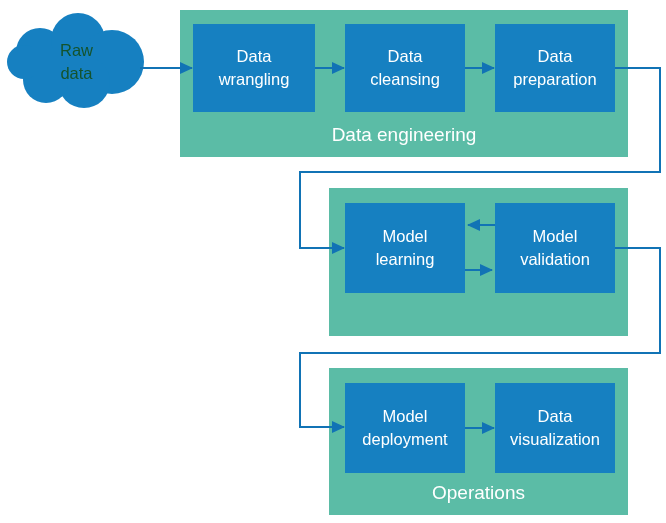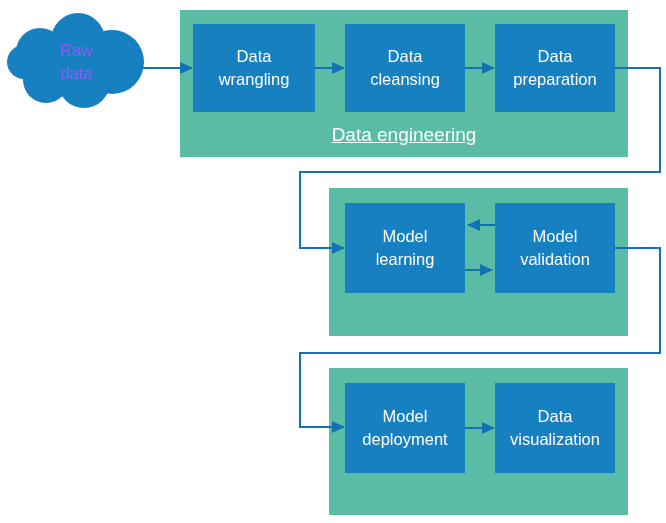--- a/index.html
+++ b/index.html
@@ -22,21 +22,20 @@
   .section-label {
     position: absolute;
     left: 0;
     right: 0;
     bottom: 11px;
     text-align: center;
     color: #ffffff;
     font-size: 19px;
     line-height: 22px;
     white-space: nowrap;
-    text-decoration: underline;
   }
   .node {
     position: absolute;
     background: #1680c1;
     color: #ffffff;
     display: flex;
     align-items: center;
     justify-content: center;
     text-align: center;
     font-size: 16.5px;
@@ -68,21 +67,21 @@
     position: absolute;
     left: 8px;
     top: 14px;
     width: 137px;
     height: 96px;
     z-index: 6;
     display: flex;
     align-items: center;
     justify-content: center;
     text-align: center;
-    color: #8b5cf6;
+    color: #14532d;
     font-size: 16.5px;
     line-height: 23px;
     white-space: pre-line;
   }
   .connector {
     stroke: #1173b5;
     stroke-width: 2;
     fill: none;
   }
 </style>
@@ -106,20 +105,21 @@
 learning</div>
     <div class="node n-validation">Model
 validation</div>
   </div>
 
   <div class="section sec-ops">
     <div class="node n-deployment">Model
 deployment</div>
     <div class="node n-visualization">Data
 visualization</div>
+    <div class="section-label">Operations</div>
   </div>
 
   <svg class="overlay" viewBox="0 0 666 523" xmlns="http://www.w3.org/2000/svg">
     <defs>
       <marker id="ah" markerUnits="userSpaceOnUse" markerWidth="16" markerHeight="14" refX="12" refY="6" orient="auto">
         <path d="M0,0 L13,6 L0,12 Z" fill="#1173b5"></path>
       </marker>
     </defs>
 
     <g fill="#1680c1">

